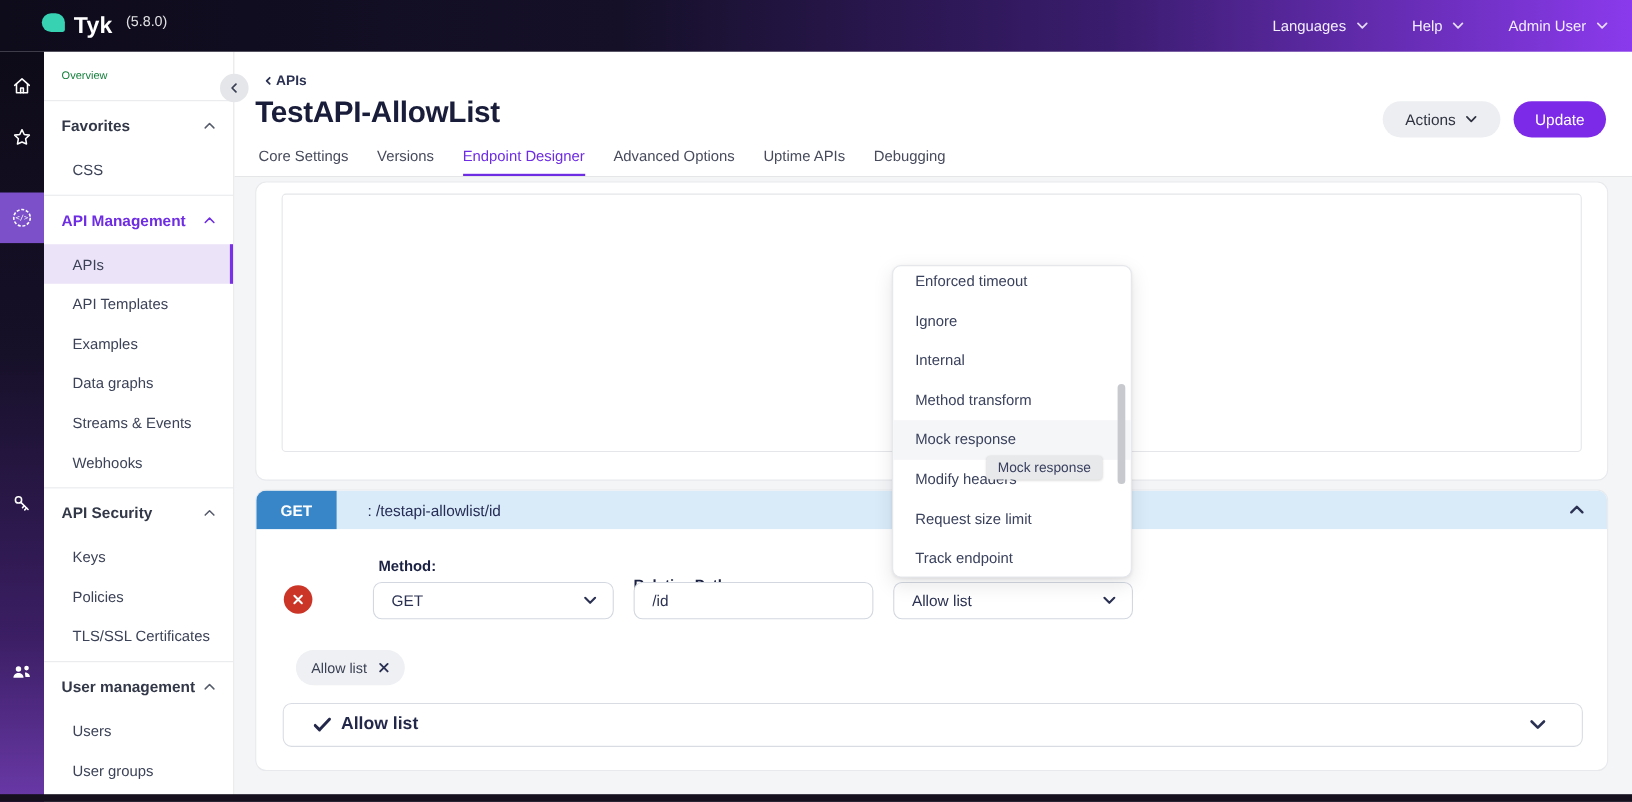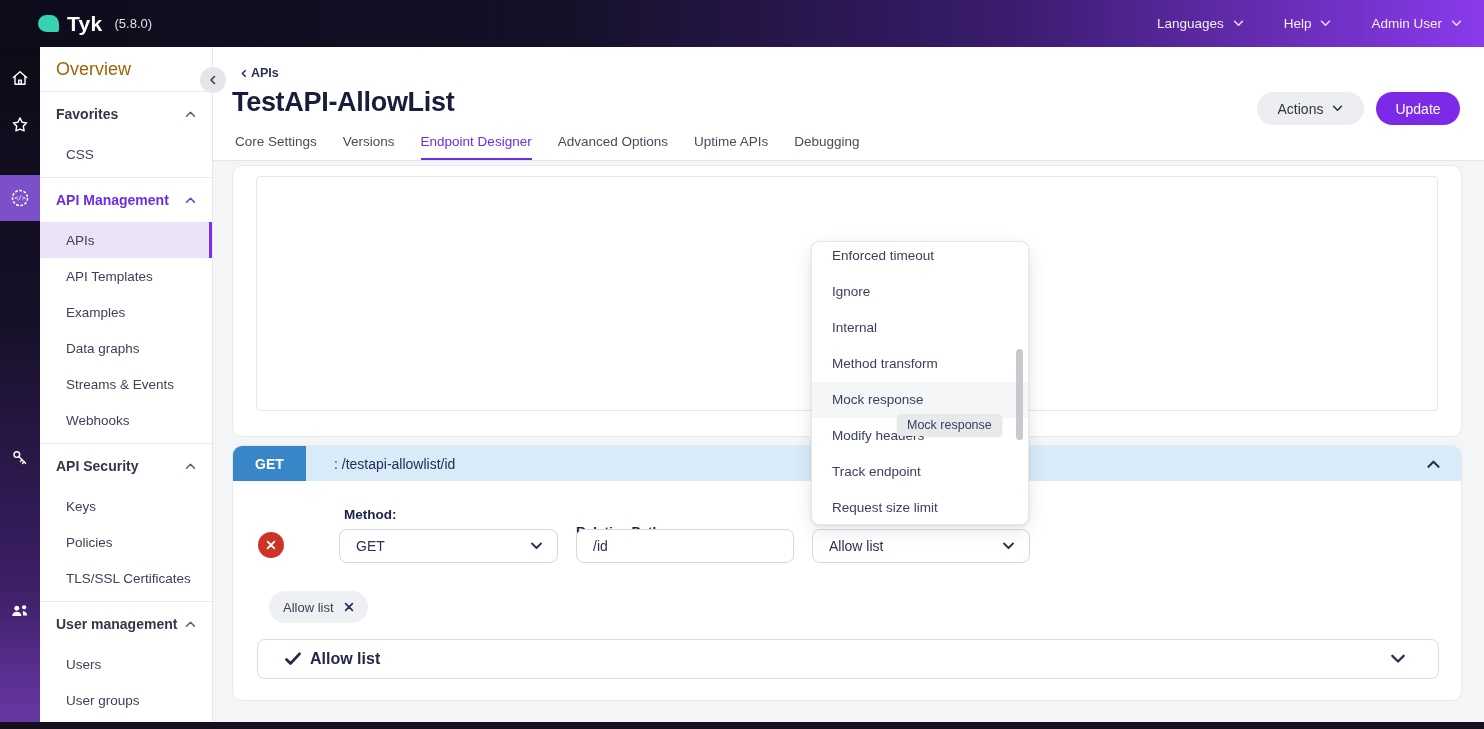--- a/index.html
+++ b/index.html
@@ -5,37 +5,37 @@
   * { margin:0; padding:0; box-sizing:border-box; }
   html,body { width:1484px; height:729px; }
   body { font-family:"Liberation Sans", sans-serif; background:#F4F5F7; overflow:hidden; }
   #root { position:relative; width:1484px; height:729px; overflow:hidden; background:#F4F5F7; }
   .abs { position:absolute; }
 
   
   .topbar { left:0; top:0; width:1484px; height:47px; z-index:30;
     background:linear-gradient(90deg,#0E0B1B 0%,#151028 38%,#3A1C6E 68%,#8A3AEC 100%);
     display:flex; align-items:center; }
-  .brand { display:flex; align-items:center; gap:8px; margin-left:38px; }
+  .brand { display:flex; gap:8px; margin-left:38px; }
   .leaf { width:21px; height:17px; background:#36D2B2; border-radius:9px 9px 2px 9px; }
   .brand-name { color:#fff; font-size:21px; font-weight:bold; letter-spacing:.3px; }
   .version { color:rgba(255,255,255,.88); font-size:13px; margin-left:4px; }
   .topbar-right { margin-left:auto; display:flex; align-items:center; gap:40px; padding-right:22px; }
   .topmenu { display:flex; align-items:center; gap:9px; color:#F3EEFB; font-size:13.5px; cursor:pointer; background:none; border:none; font-family:inherit; }
   .topmenu svg { opacity:.9; }
 
   
   .rail { left:0; top:47px; width:40px; height:682px; z-index:20;
     background:linear-gradient(180deg,#0E0B18 0%,#161028 40%,#3B1E64 78%,#6A39A8 100%); }
   .rail-icon { position:absolute; left:0; width:40px; height:40px; display:flex; align-items:center; justify-content:center; cursor:pointer; }
   .rail-icon.active-block { background:#7C50C8; height:46px; }
 
   
   .sidebar { left:40px; top:47px; width:173px; height:682px; background:#fff; border-right:1px solid #E8E8EA; z-index:10; overflow:hidden; }
-  .side-top { height:45px; display:flex; align-items:center; padding-left:16px; font-size:18px; color:#a16207; border-bottom:1px solid #E8EAED; cursor:pointer; }
+  .side-top { height:45px; display:flex; align-items:center; padding-left:16px; font-size:10px; color:#15803d; border-bottom:1px solid #E8EAED; cursor:pointer; }
   .side-section { border-bottom:1px solid #E8EAED; padding-bottom:5px; }
   .side-section:last-child { border-bottom:none; }
   .side-header { height:44px; display:flex; align-items:center; justify-content:space-between; padding:0 16px; font-size:14px; font-weight:600; color:#333848; cursor:pointer; }
   .side-header.purple { color:#6E2CE3; }
   .side-header svg { color:#555B6B; }
   .side-sub { height:36px; display:flex; align-items:center; padding-left:26px; font-size:13.5px; color:#3C4257; cursor:pointer; }
   .side-sub.active { background:#EBE4F9; border-right:3px solid #7A2FE8; }
 
   .collapse-btn { left:200px; top:67px; width:26px; height:26px; border-radius:50%; background:#E5E6E9; border:none;
     display:flex; align-items:center; justify-content:center; cursor:pointer; z-index:15; }
@@ -340,22 +340,22 @@
   </section>
 
   <div class="abs dropdown">
     <div class="dd-list">
       <div class="dd-item">Enforced timeout</div>
       <div class="dd-item">Ignore</div>
       <div class="dd-item">Internal</div>
       <div class="dd-item">Method transform</div>
       <div class="dd-item hovered">Mock response</div>
       <div class="dd-item">Modify headers</div>
+      <div class="dd-item">Request size limit</div>
       <div class="dd-item">Track endpoint</div>
-      <div class="dd-item">Request size limit</div>
     </div>
     <div class="dd-thumb"></div>
   </div>
 
   <div class="abs tooltip">
     <span>Mock response</span>
   </div>
 
   <div class="abs bottom-strip"></div>
 

